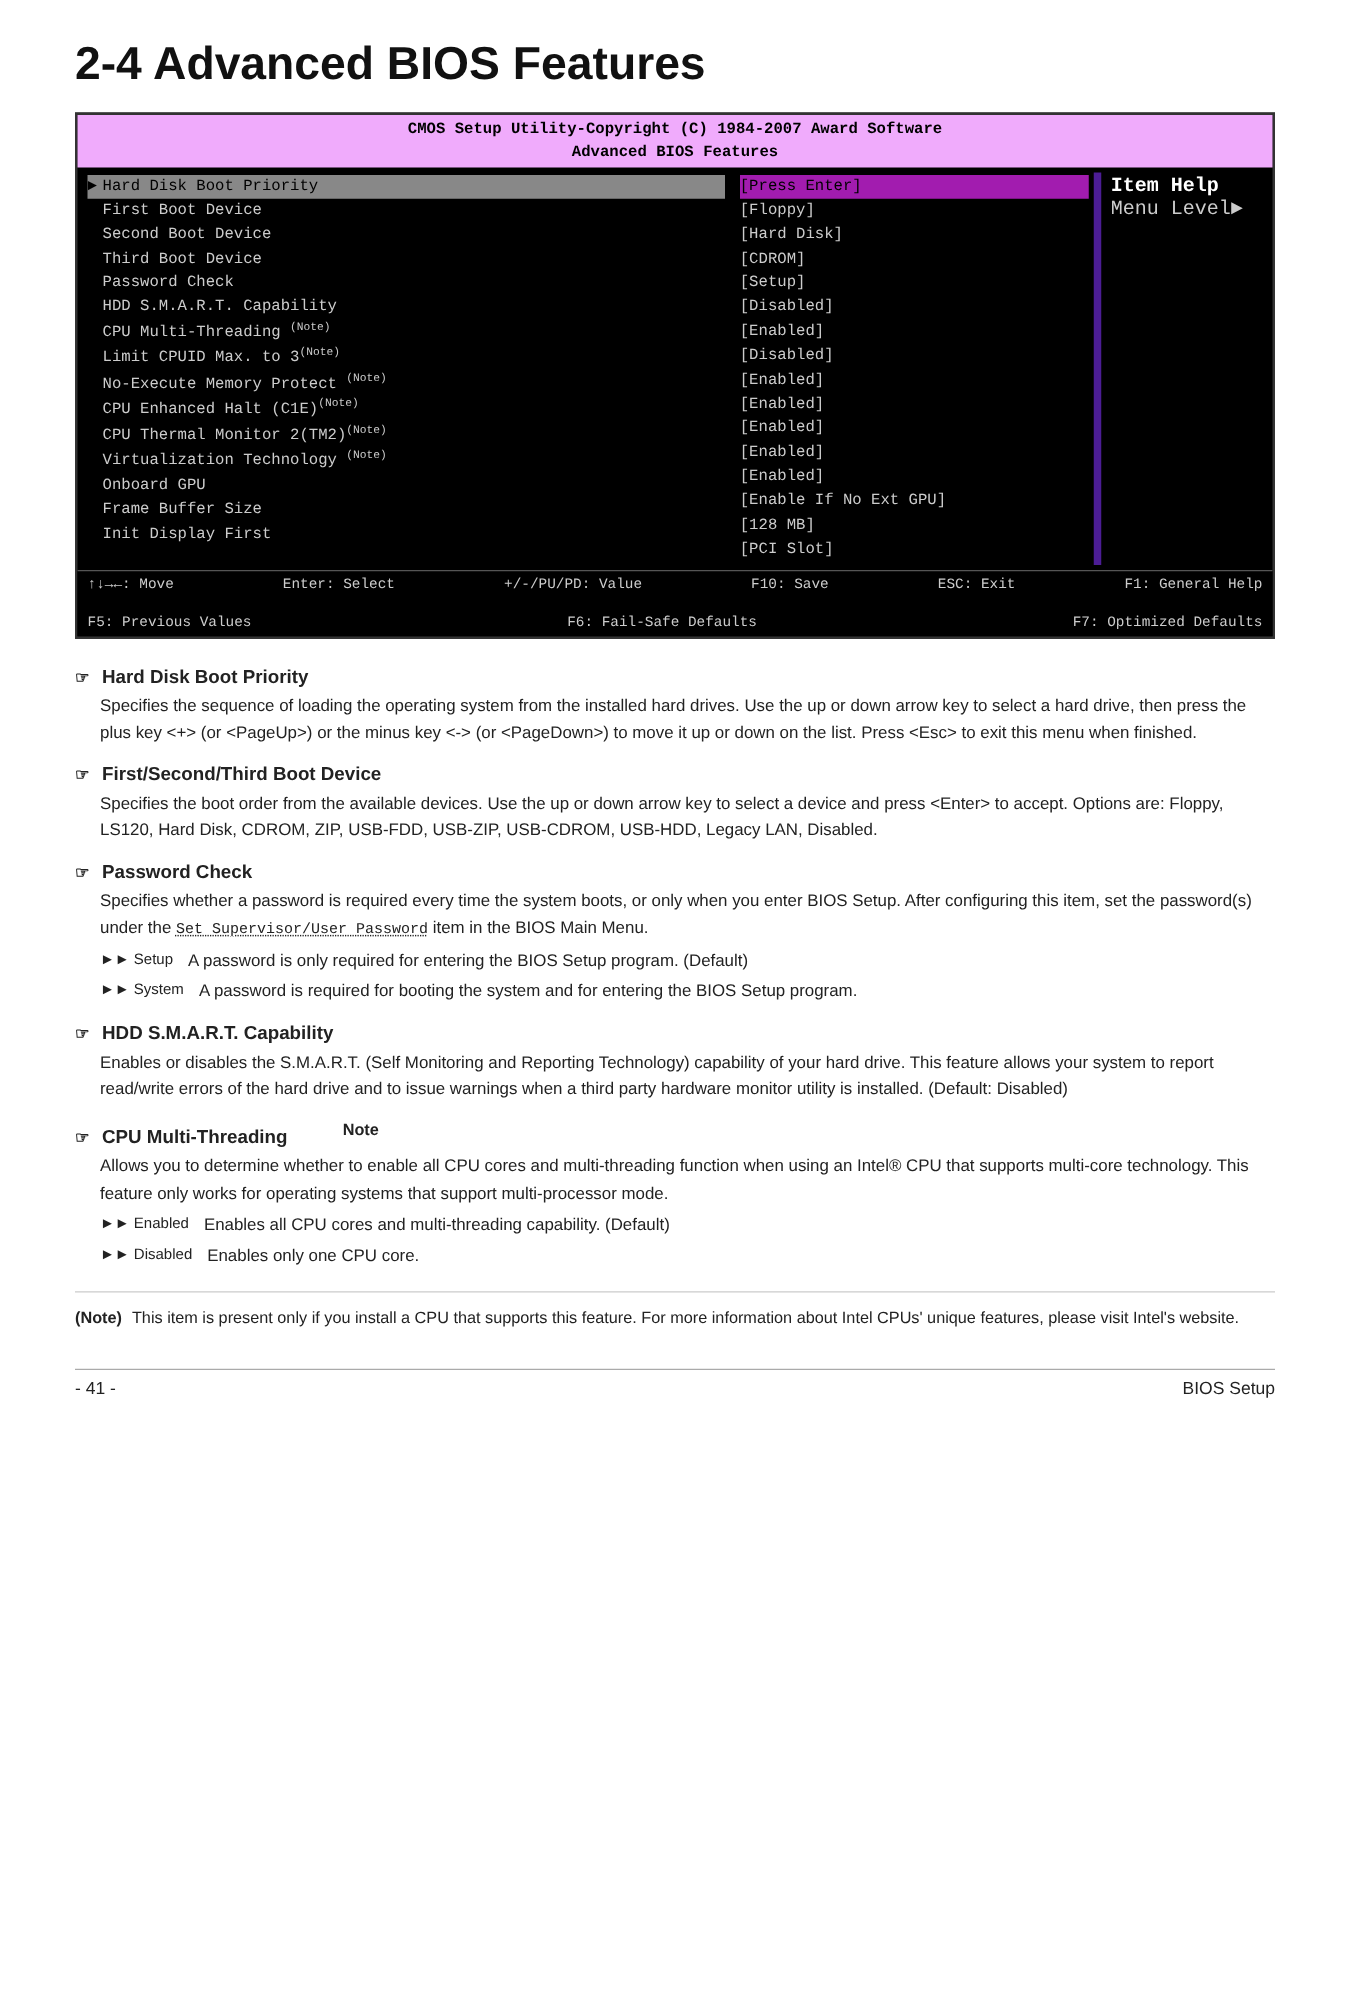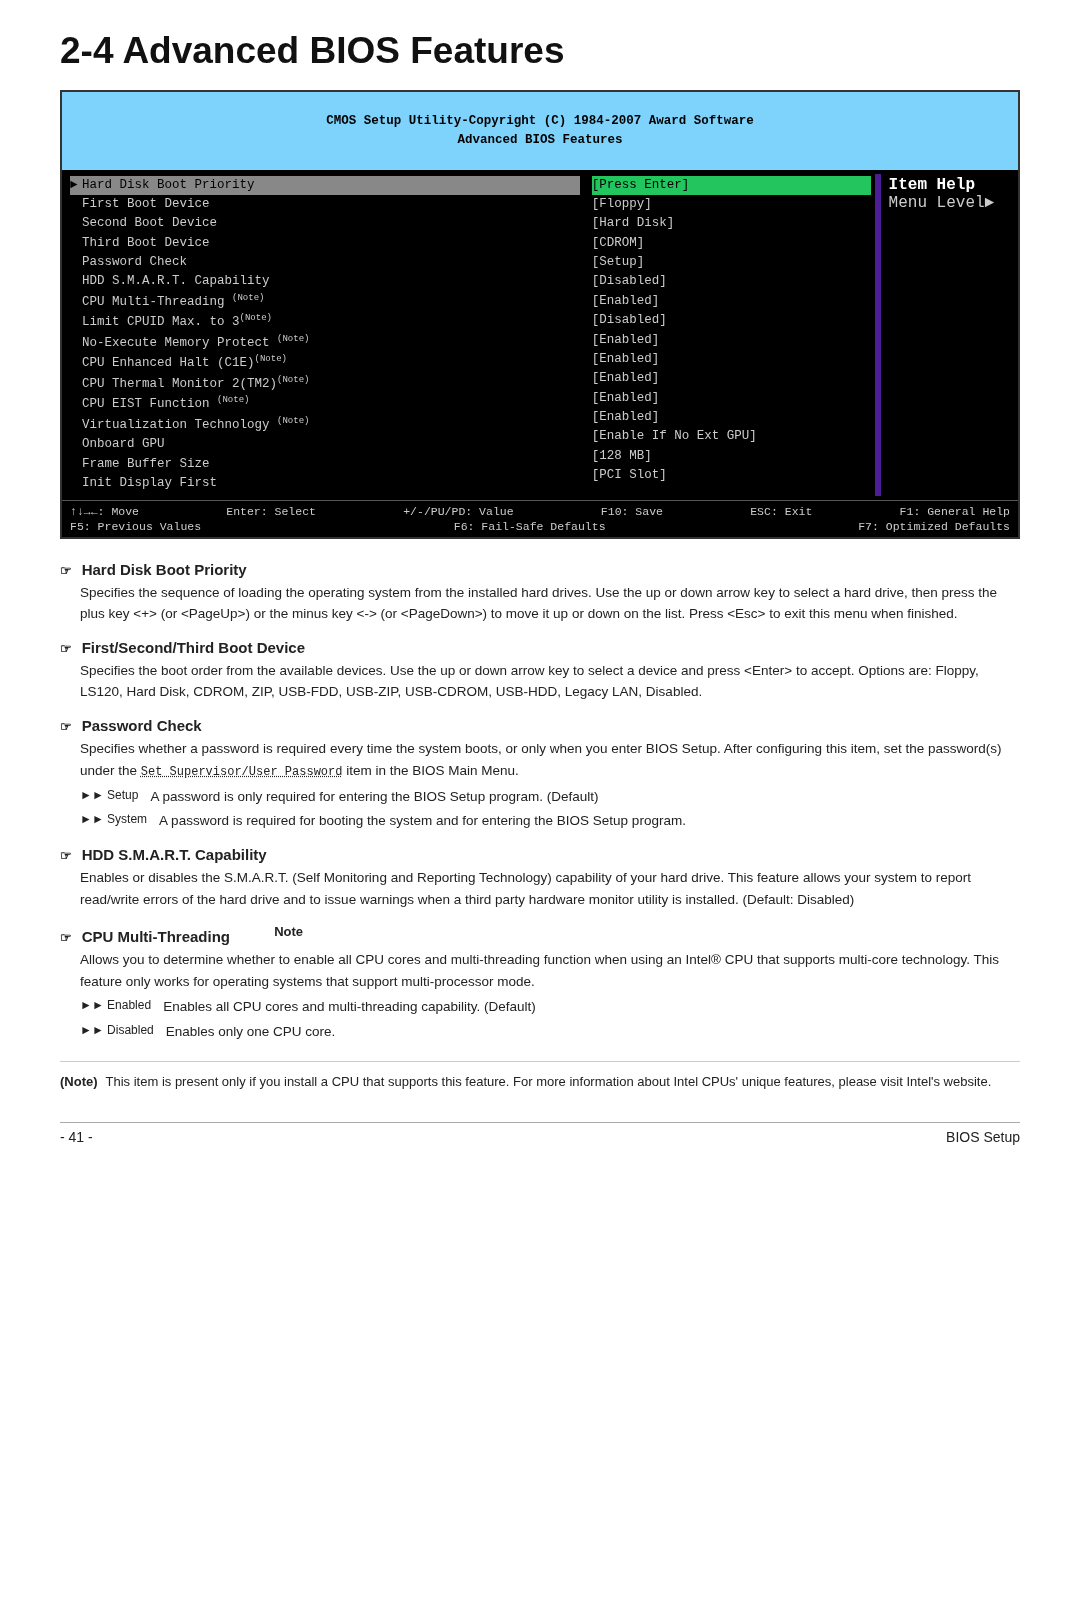--- a/index.html
+++ b/index.html
@@ -22,24 +22,24 @@
     .bios-box {
       border: 2px solid #333;
       background: #000;
       color: #ccc;
       font-family: 'Courier New', monospace;
       font-size: 12.5px;
       width: 100%;
       margin-bottom: 22px;
     }
     .bios-header {
-      background: #7dd3fc;
+      background: #f0abfc;
       color: #000;
       text-align: center;
-      padding: 20px 0;
+      padding: 2px 0;
       font-weight: bold;
       font-size: 12.5px;
       line-height: 1.5;
     }
     .bios-content {
       display: flex;
       padding: 4px 0;
     }
     .bios-left {
       flex: 0 0 55%;
@@ -74,21 +74,21 @@
       line-height: 1.55;
     }
     .bios-footer {
       background: #000;
       color: #ccc;
       border-top: 1px solid #555;
       padding: 4px 8px;
       font-size: 11.5px;
       display: flex;
       flex-direction: column;
-      gap: 2px;
+      gap: 18px;
     }
     .bios-footer-row {
       display: flex;
       justify-content: space-between;
     }
     
     .help-title {
       color: #fff;
       font-weight: bold;
     }
@@ -211,42 +211,38 @@
         <div class="bios-row">
           <span class="arrow"></span>
           <span class="label">CPU Enhanced Halt (C1E)<sup style="font-size: 9px;">(Note)</sup></span>
         </div>
         <div class="bios-row">
           <span class="arrow"></span>
           <span class="label">CPU Thermal Monitor 2(TM2)<sup style="font-size: 9px;">(Note)</sup></span>
         </div>
         <div class="bios-row">
           <span class="arrow"></span>
-          <span class="label">CPU EIST Function <sup style="font-size: 9px;">(Note)</sup></span>
-        </div>
-        <div class="bios-row">
-          <span class="arrow"></span>
           <span class="label">Virtualization Technology <sup style="font-size: 9px;">(Note)</sup></span>
         </div>
         <div class="bios-row">
           <span class="arrow"></span>
           <span class="label">Onboard GPU</span>
         </div>
         <div class="bios-row">
           <span class="arrow"></span>
           <span class="label">Frame Buffer Size</span>
         </div>
         <div class="bios-row">
           <span class="arrow"></span>
           <span class="label">Init Display First</span>
         </div>
       </div>
 
     <div class="bios-middle" id="bios-mid-col">
-        <div class="bios-val-row selected" style="background: #22c55e; color: rgb(0, 0, 0);">[Press Enter]</div>
+        <div class="bios-val-row selected" style="background: #a21caf; color: rgb(0, 0, 0);">[Press Enter]</div>
         <div class="bios-val-row">[Floppy]</div>
         <div class="bios-val-row">[Hard Disk]</div>
         <div class="bios-val-row">[CDROM]</div>
         <div class="bios-val-row">[Setup]</div>
         <div class="bios-val-row">[Disabled]</div>
         <div class="bios-val-row">[Enabled]</div>
         <div class="bios-val-row">[Disabled]</div>
         <div class="bios-val-row">[Enabled]</div>
         <div class="bios-val-row">[Enabled]</div>
         <div class="bios-val-row">[Enabled]</div>

